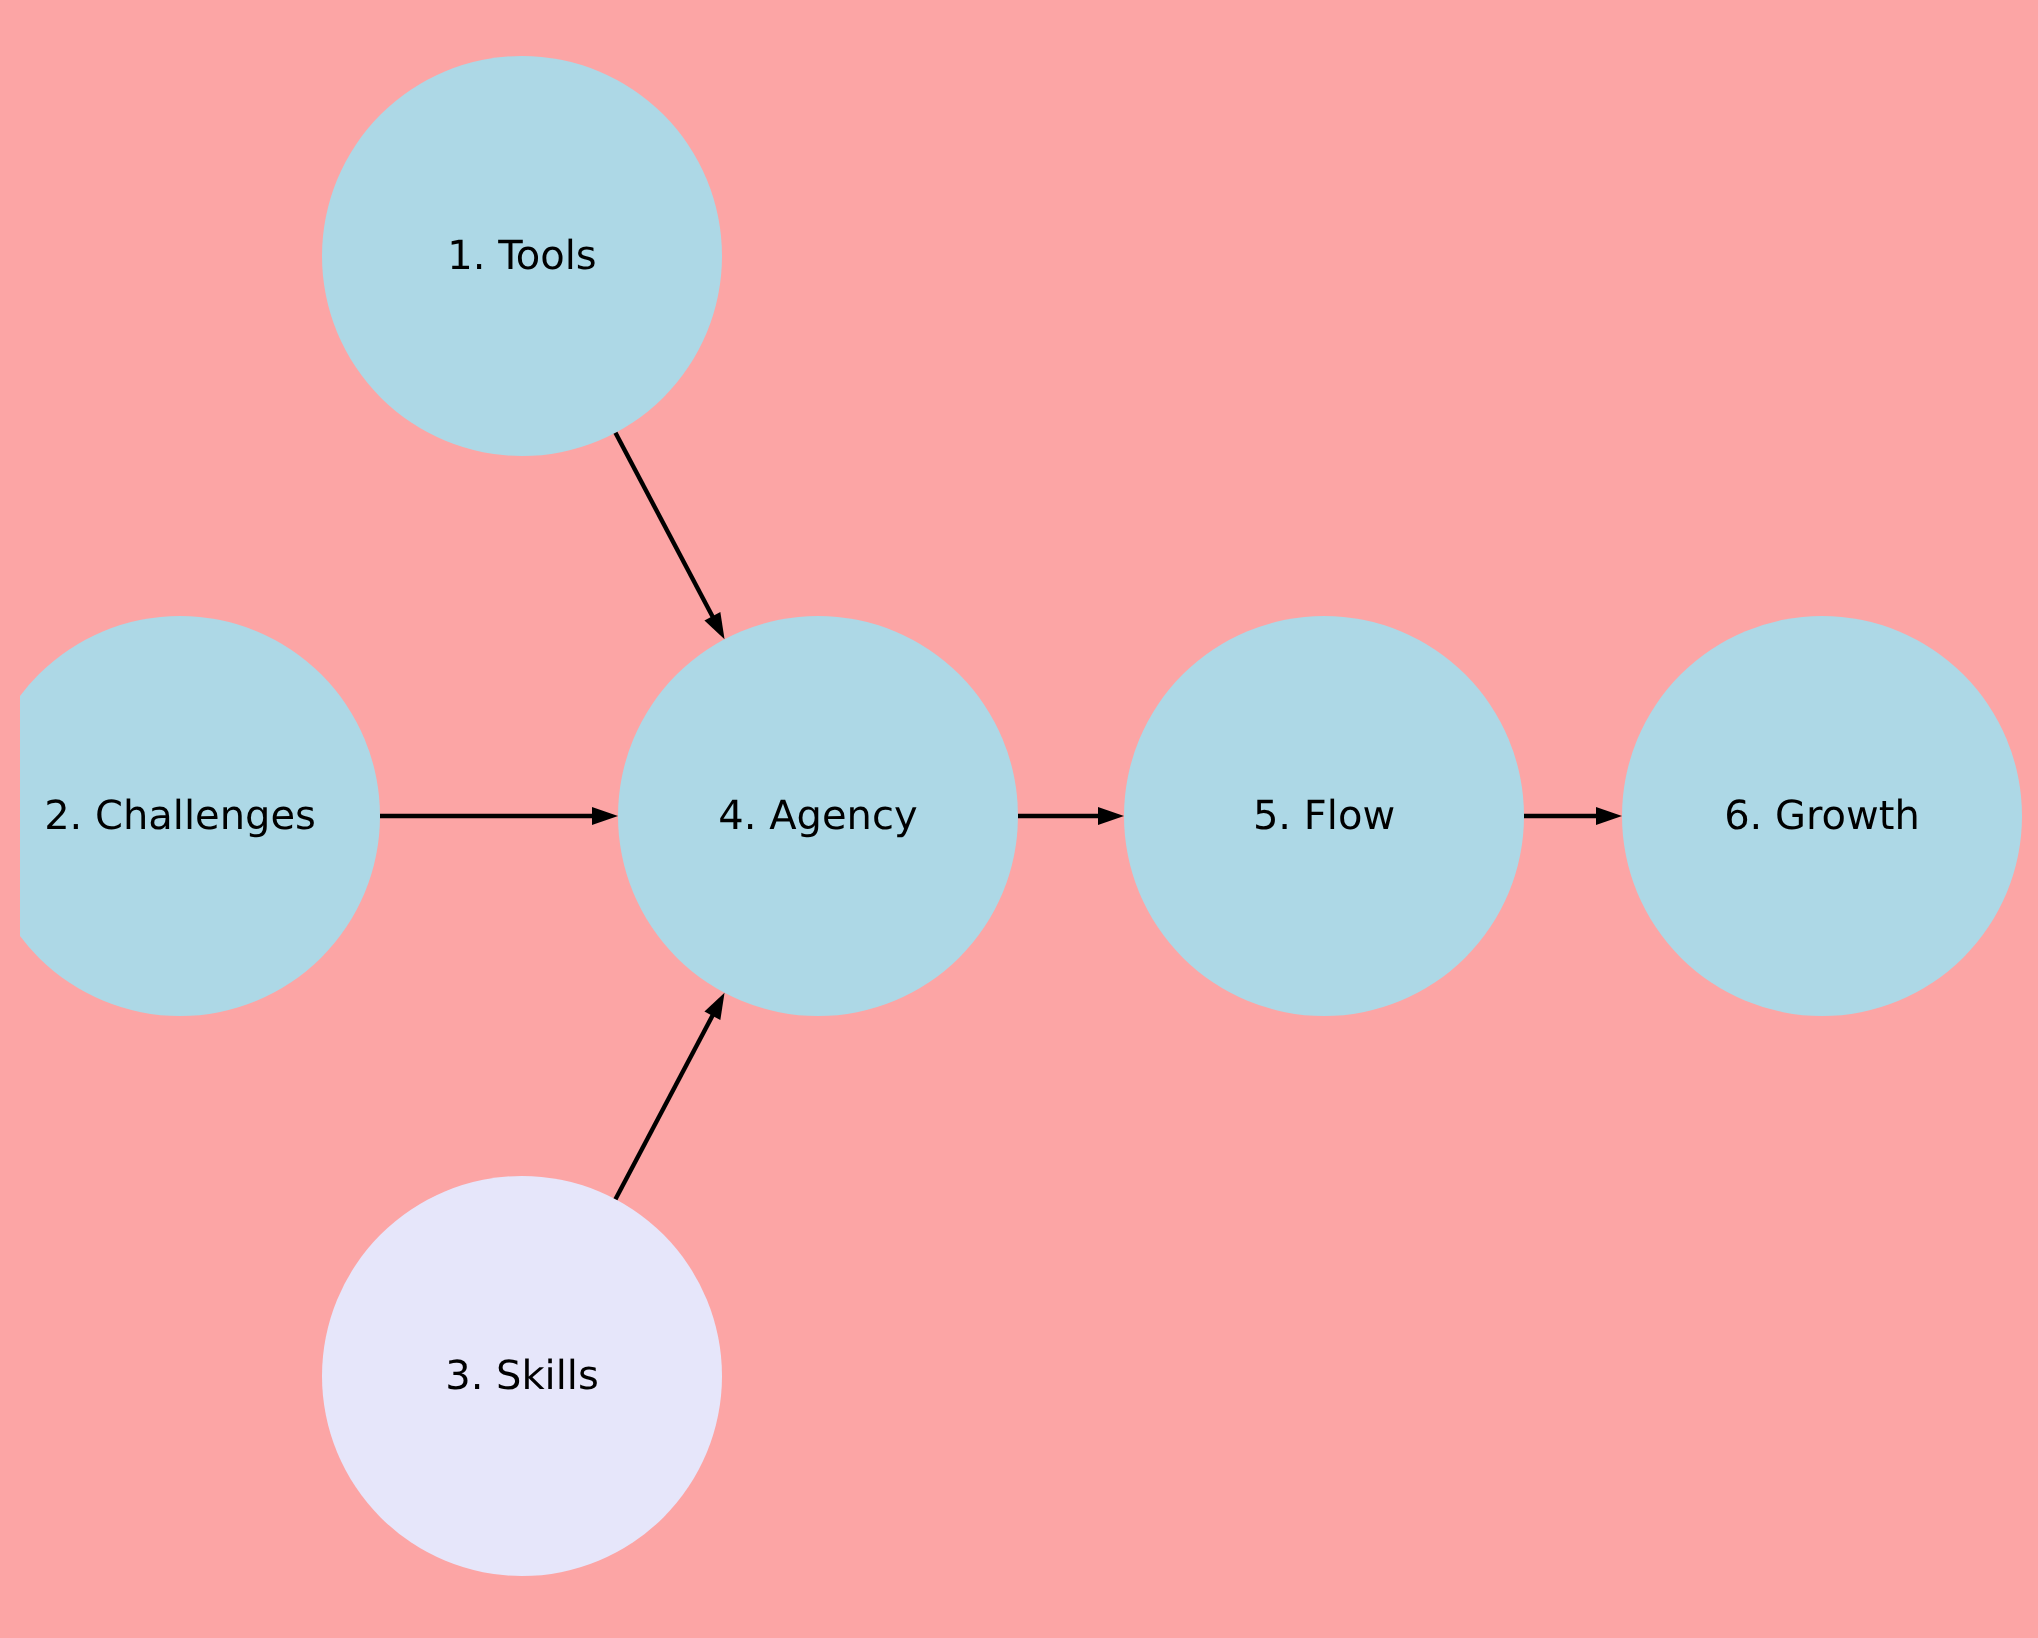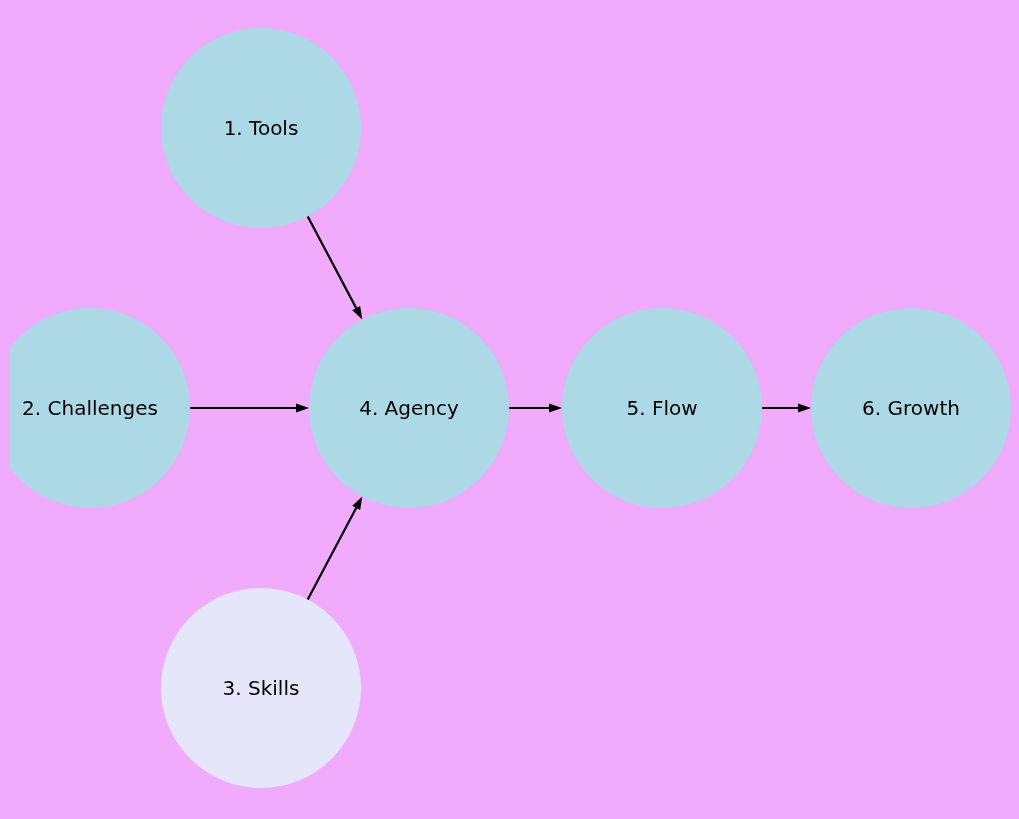--- a/index.html
+++ b/index.html
@@ -4,21 +4,21 @@
 <style>
   html, body {
     margin: 0;
     padding: 0;
     background: #ffffff;
   }
   .stage {
     position: relative;
     width: 1019px;
     height: 819px;
-    background: #f0abfc;
+    background: #fca5a5;
     overflow: hidden;
   }
   svg.flowchart {
     display: block;
     width: 1019px;
     height: 819px;
   }
   svg.flowchart text {
     font-family: "DejaVu Sans", "Liberation Sans", sans-serif;
     font-size: 20px;

